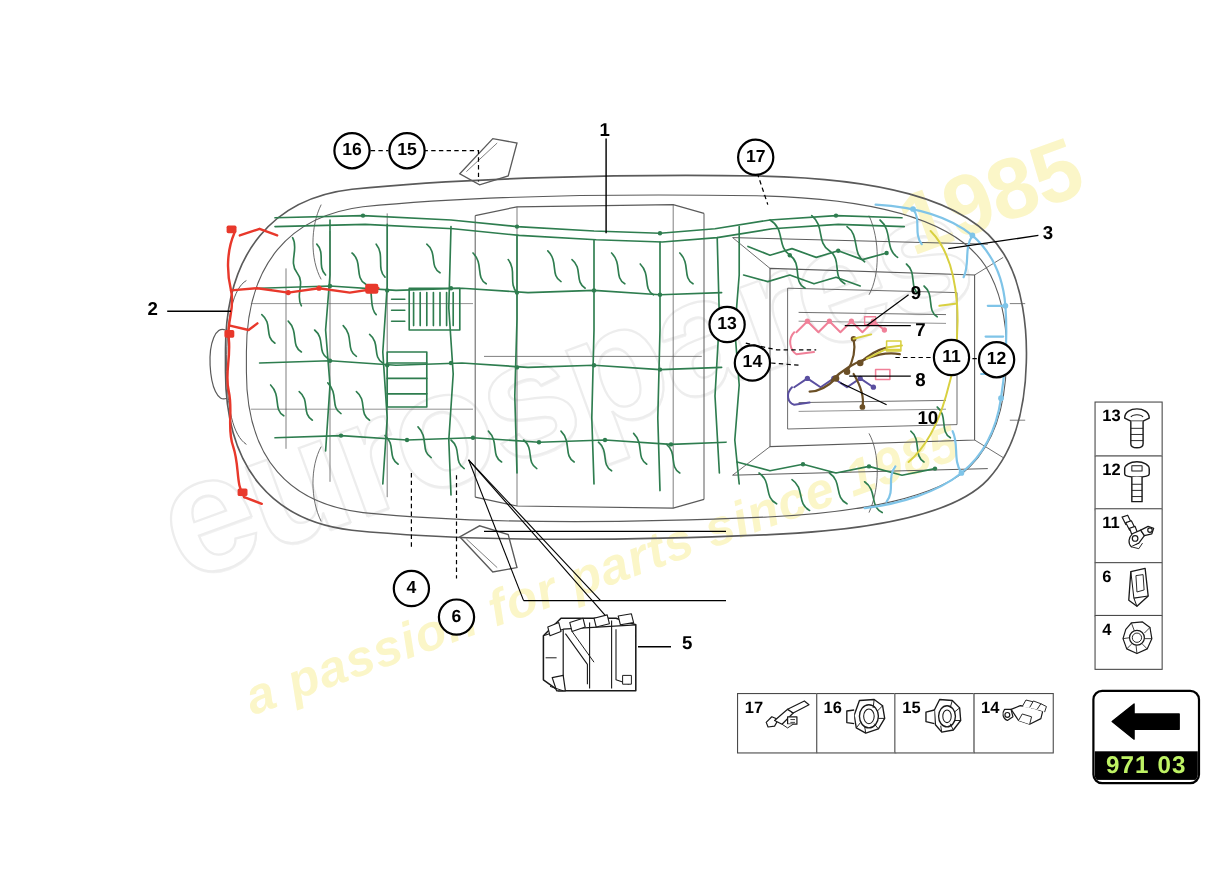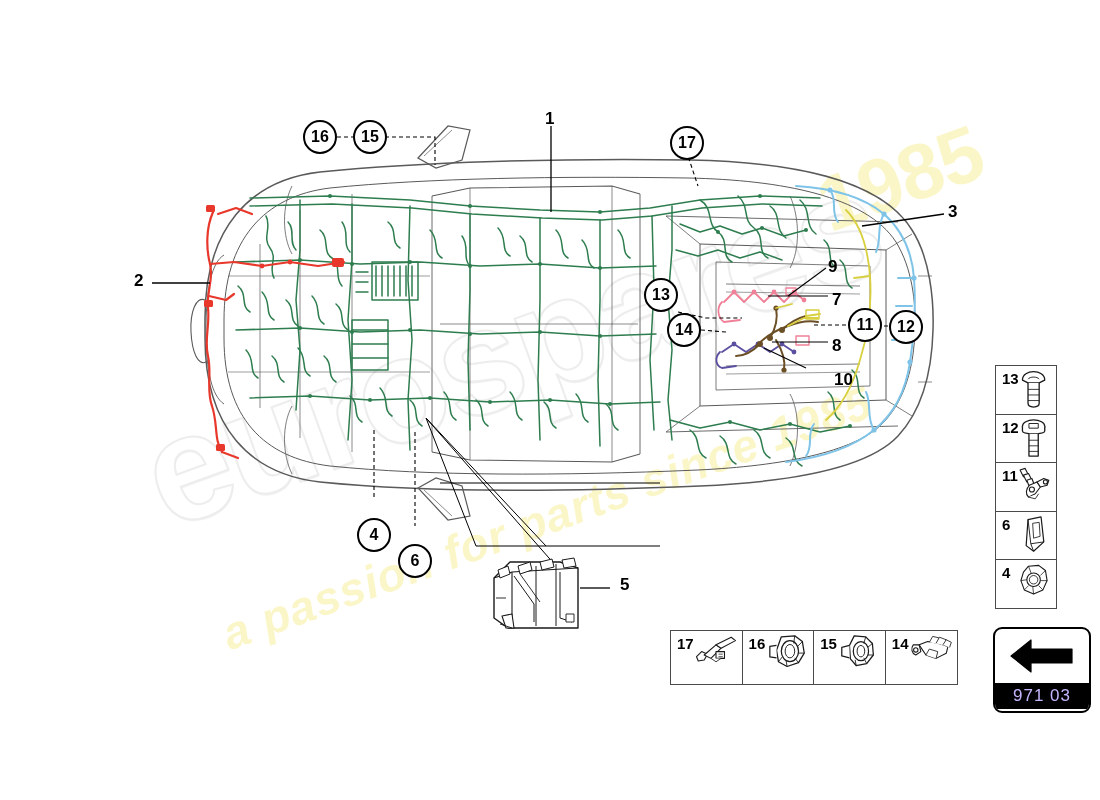--- a/index.html
+++ b/index.html
@@ -33,21 +33,21 @@
   #right-legend .legend-cell:first-child{margin-top:0;}
   #bottom-legend{position:absolute;left:670px;top:630px;display:flex;z-index:35;}
   #bottom-legend .legend-cell{width:73px;height:55px;margin-left:-1.4px;}
   #bottom-legend .legend-cell:first-child{margin-left:0;}
   #badge{
     position:absolute;left:993px;top:627px;width:94px;height:82px;
     border:2px solid #000;border-radius:9px;background:#fff;overflow:hidden;z-index:36;
   }
   #badge .arrowbox{height:54px;display:flex;align-items:center;justify-content:center;}
   #badge .numbox{
-    height:26px;background:#000;color:#c4b5fd;font-size:17px;font-weight:normal;
+    height:26px;background:#000;color:#bef264;font-size:22px;font-weight:bold;
     display:flex;align-items:center;justify-content:center;letter-spacing:1px;
     font-family:"Liberation Sans",sans-serif;
   }
   .wm{position:absolute;pointer-events:none;user-select:none;z-index:5;}
   .wm-main{
     left:120px;top:400px;transform:rotate(-20deg);transform-origin:left top;
     font-size:150px;font-weight:bold;font-family:"Liberation Sans",sans-serif;
     color:#ffffff; -webkit-text-stroke:2px #ededed;
     text-shadow:0 2px 0 #f2f2f2;
     letter-spacing:-4px;

